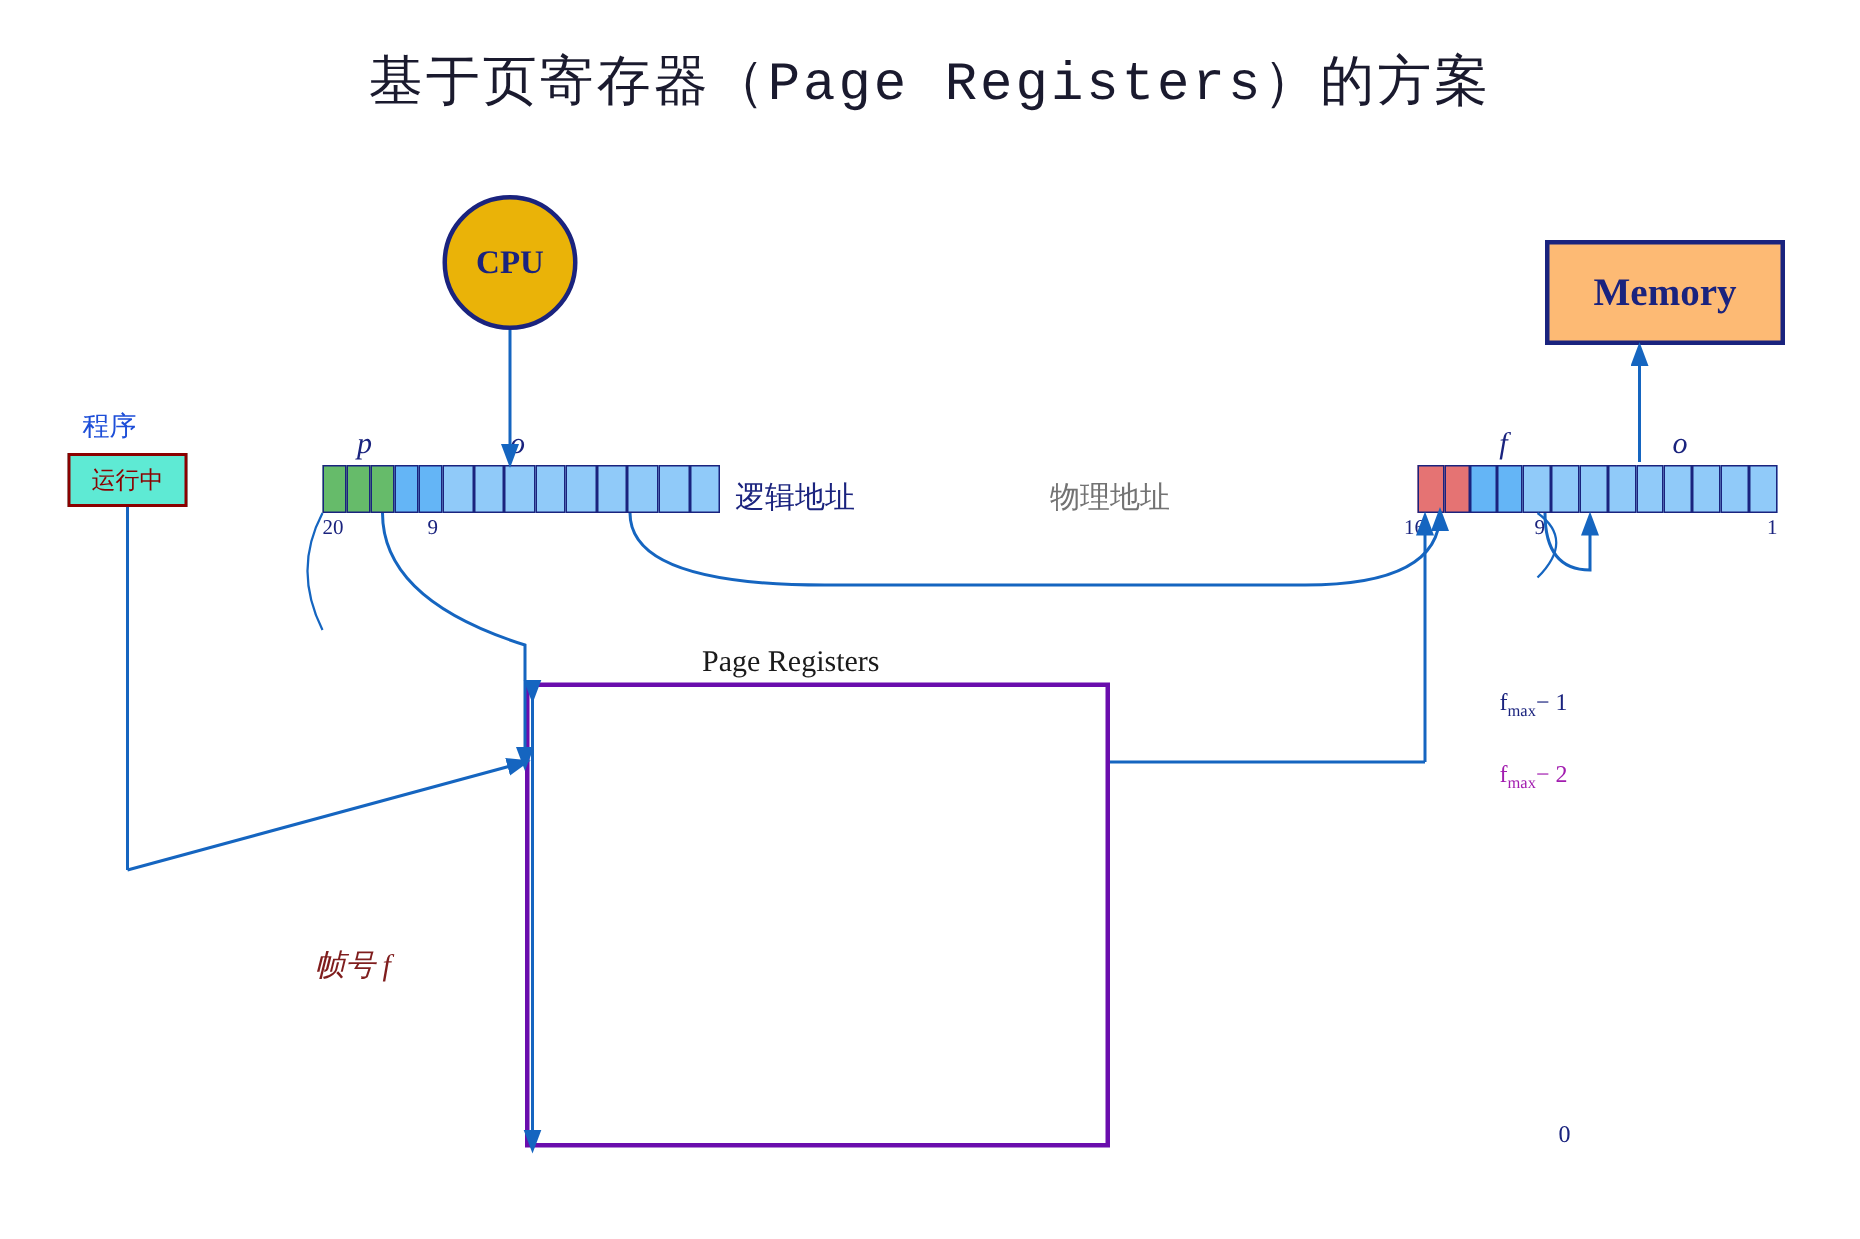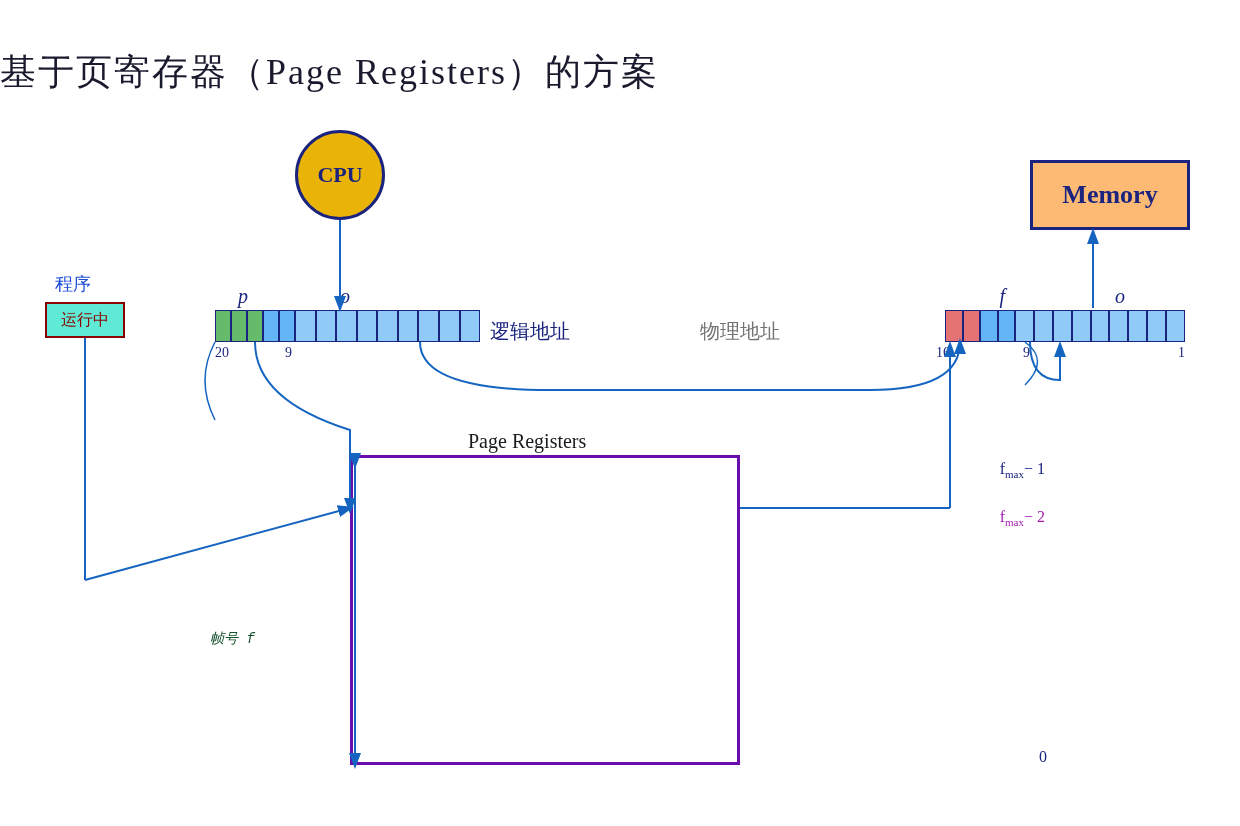--- a/index.html
+++ b/index.html
@@ -6,26 +6,27 @@
     body {
       width: 1240px;
       height: 826px;
       background: #ffffff;
       font-family: "SimSun", "STSong", serif;
       position: relative;
       overflow: hidden;
     }
 
     .main-title {
-      text-align: left;
+      text-align: center;
       font-size: 36px;
       color: #1a1a2e;
-      padding-top: 48px;
+      padding-top: 30px;
       letter-spacing: 2px;
       font-weight: normal;
+      font-family: Liberation Mono, monospace;
     }
 
     
     .cpu-circle {
       position: absolute;
       left: 295px;
       top: 130px;
       width: 90px;
       height: 90px;
       border-radius: 50%;
@@ -306,24 +307,23 @@
       top: 748px;
       font-size: 16px;
       color: #1a237e;
     }
 
     
     .frame-label {
       position: absolute;
       left: 210px;
       top: 630px;
-      font-size: 14px;
-      color: #14532d;
+      font-size: 20px;
+      color: #7f1d1d;
       font-style: italic;
-      font-family: Liberation Mono, monospace;
     }
 
     
     .arrows-svg {
       position: absolute;
       top: 0;
       left: 0;
       width: 1240px;
       height: 826px;
       pointer-events: none;

